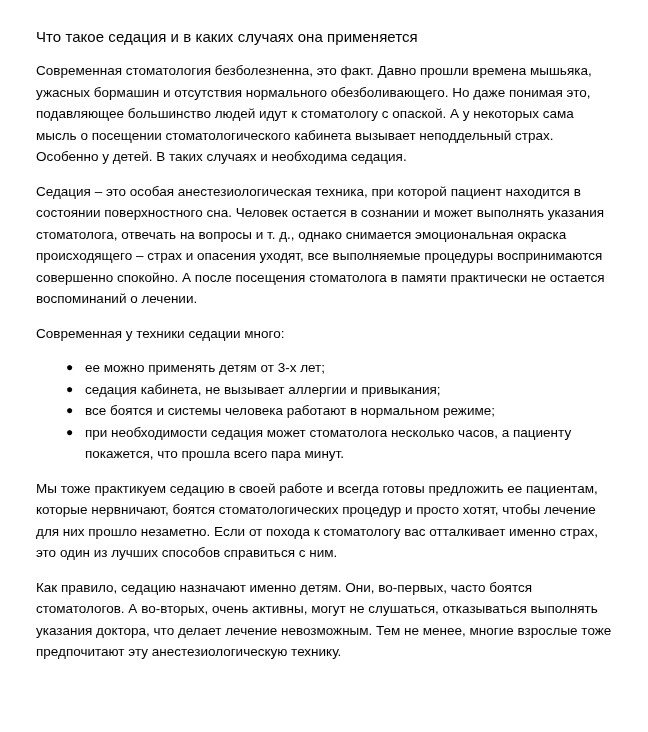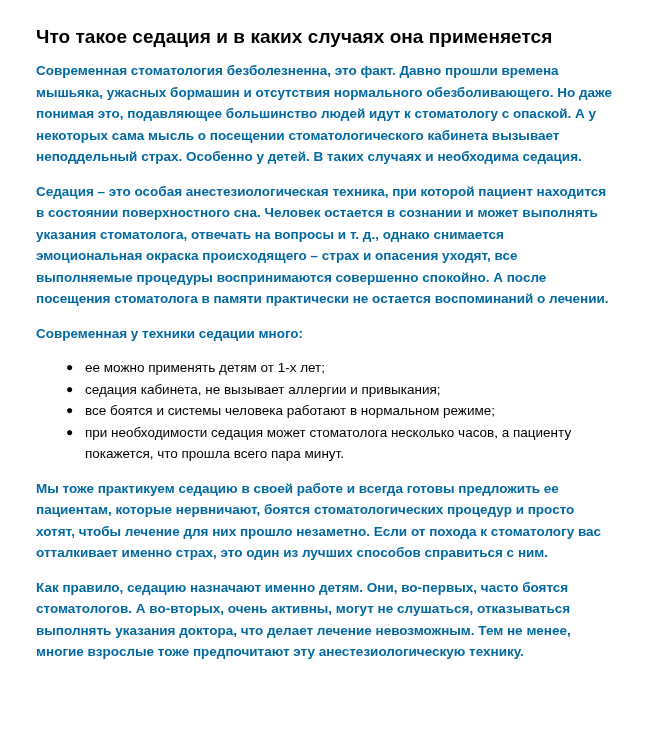--- a/index.html
+++ b/index.html
@@ -19,34 +19,34 @@
 
   .document {
     box-sizing: border-box;
     width: 648px;
     min-height: 732px;
     padding: 26px 36px 0 36px;
     background: #ffffff;
   }
 
   .doc-title {
-    font-size: 19px;
-    font-weight: bold;
+    font-size: 15px;
+    font-weight: normal;
     line-height: 21px;
     margin: 0 0 13px 0;
     color: #000000;
     letter-spacing: 0.05px;
   }
 
   .para {
     font-size: 13.5px;
-    font-weight: bold;
+    font-weight: normal;
     line-height: 21.5px;
     margin: 0 0 13px 0;
-    color: #0369a1;
+    color: #000000;
     text-align: left;
     max-width: 578px;
   }
 
   .bullet-list {
     list-style: none;
     margin: 0 0 13px 0;
     padding: 0;
   }
 
@@ -79,21 +79,21 @@
   <p class="para">Современная стоматология безболезненна, это факт. Давно прошли времена мышьяка, ужасных бормашин и отсутствия нормального обезболивающего. Но даже понимая это, подавляющее большинство людей идут к стоматологу с опаской. А у некоторых сама мысль о посещении стоматологического кабинета вызывает неподдельный страх. Особенно у детей. В таких случаях и необходима седация.</p>
 
 
   <p class="para">Седация – это особая анестезиологическая техника, при которой пациент находится в состоянии поверхностного сна. Человек остается в сознании и может выполнять указания стоматолога, отвечать на вопросы и т. д., однако снимается эмоциональная окраска происходящего – страх и опасения уходят, все выполняемые процедуры воспринимаются совершенно спокойно. А после посещения стоматолога в памяти практически не остается воспоминаний о лечении.</p>
 
   <p class="para">Современная у техники седации много:</p>
 
   <ul class="bullet-list">
     <li>
       <span class="bullet-dot">●</span>
-      <span>ее можно применять детям от 1-х лет;</span>
+      <span>ее можно применять детям от 3-х лет;</span>
     </li>
     <li>
       <span class="bullet-dot">●</span>
       <span>седация кабинета, не вызывает аллергии и привыкания;</span>
     </li>
     <li>
       <span class="bullet-dot">●</span>
       <span>все боятся и системы человека работают в нормальном режиме;</span>
     </li>
     <li>

